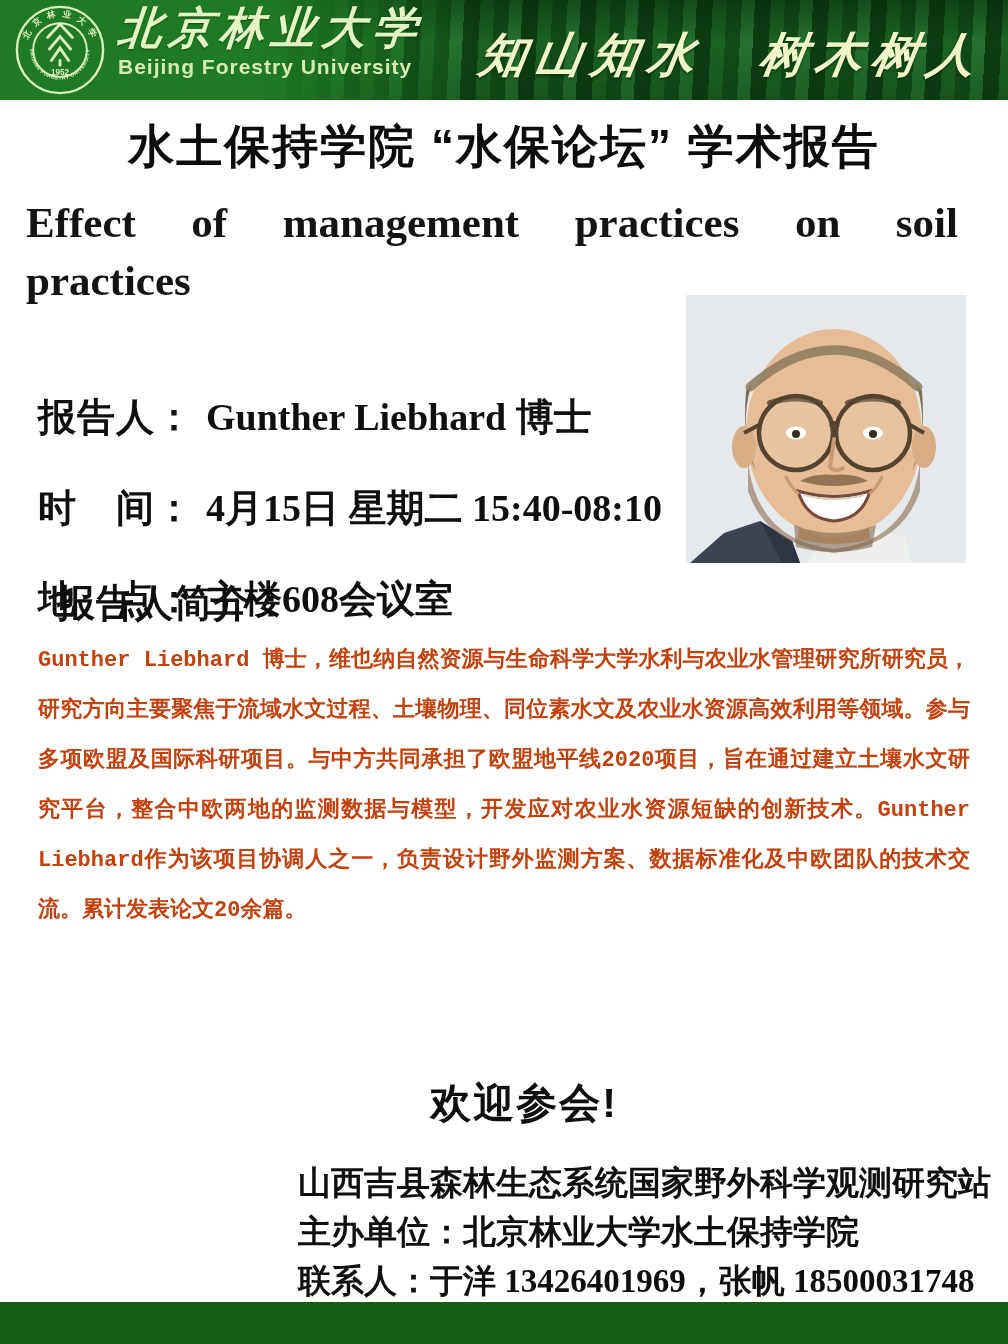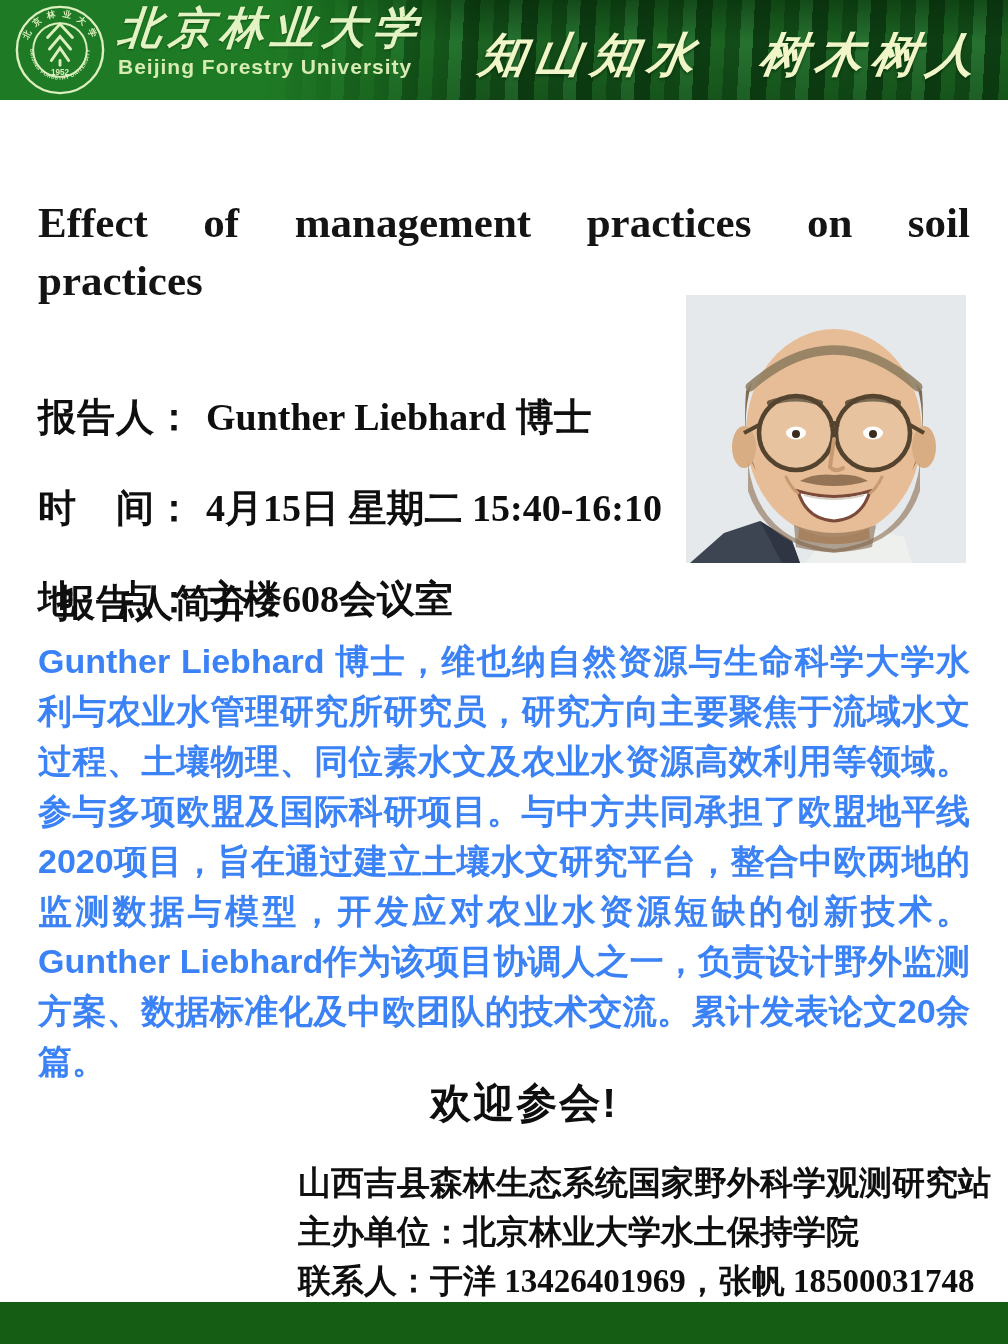--- a/index.html
+++ b/index.html
@@ -33,21 +33,21 @@
     letter-spacing:9px;transform:skewX(-9deg);white-space:nowrap;
     text-shadow:0 2px 3px rgba(0,35,0,.55);
   }
 
   
   .title-cn{
     position:absolute;top:116px;left:0;width:1008px;text-align:center;
     font-size:46px;font-weight:900;letter-spacing:2px;color:#0c0c0c;white-space:nowrap;
   }
   .title-en{
-    position:absolute;top:194px;left:38px;width:932px;
+    position:absolute;top:194px;left:26px;width:932px;
     font-family:"Liberation Serif", serif;font-weight:bold;font-size:43px;line-height:58px;color:#141414;
   }
   .title-en .line1{text-align:justify;text-align-last:justify;}
   .title-en .line2{text-align:left;}
 
   
   .info{position:absolute;top:352px;left:38px;width:620px;}
   .info-row{display:flex;align-items:baseline;margin-bottom:24px;white-space:nowrap;margin-top:40px;}
   .info-label{font-size:38px;font-weight:900;letter-spacing:1px;min-width:168px;}
   .info-value{
@@ -59,23 +59,23 @@
   .photo{position:absolute;left:686px;top:295px;width:280px;height:268px;}
   .photo svg{display:block;}
 
   
   .bio-heading{
     position:absolute;top:578px;left:38px;
     font-size:38px;font-weight:900;letter-spacing:1px;margin-left:19px;
   }
   .bio-text{
     position:absolute;top:636px;left:38px;width:932px;
-    font-size:34px;font-weight:bold;line-height:50px;
-    text-align:justify;color:#3b82f6;
-    font-family:Liberation Sans, sans-serif;
+    font-size:22px;font-weight:bold;line-height:50px;
+    text-align:justify;color:#c2410c;
+    font-family:Liberation Mono, monospace;
   }
 
   
   .welcome{
     position:absolute;top:1076px;left:0;width:1008px;text-align:center;
     font-size:41px;font-weight:900;letter-spacing:2px;padding-left:20px;
   }
   .org{
     position:absolute;top:1158px;left:298px;
     font-size:33px;font-weight:900;line-height:49px;white-space:nowrap;
@@ -116,34 +116,35 @@
         <text x="48" y="74" font-size="8.5" font-weight="bold" fill="#dcefbe" text-anchor="middle">1952</text>
       </svg>
     </div>
     <div class="univ-names">
       <div class="univ-cn">北京林业大学</div>
       <div class="univ-en">Beijing Forestry University</div>
     </div>
     <div class="motto">知山知水　树木树人</div>
   </div>
 
+  <div class="title-cn">水土保持学院 “水保论坛” 学术报告</div>
 
   <div class="title-en">
     <div class="line1">Effect of management practices on soil</div>
     <div class="line2">practices</div>
   </div>
 
   <div class="info">
     <div class="info-row">
       <span class="info-label">报告人：</span>
       <span class="info-value">Gunther Liebhard 博士</span>
     </div>
     <div class="info-row">
       <span class="info-label">时　间：</span>
-      <span class="info-value">4月15日 星期二 15:40-16:10</span>
+      <span class="info-value">4月15日 星期二 15:40-08:10</span>
     </div>
     <div class="info-row">
       <span class="info-label">地　点：</span>
       <span class="info-value">主楼608会议室</span>
     </div>
   </div>
 
   <div class="photo">
     <svg width="280" height="268" viewBox="0 0 280 268">
       <rect width="280" height="268" fill="#e9ebee"></rect>

